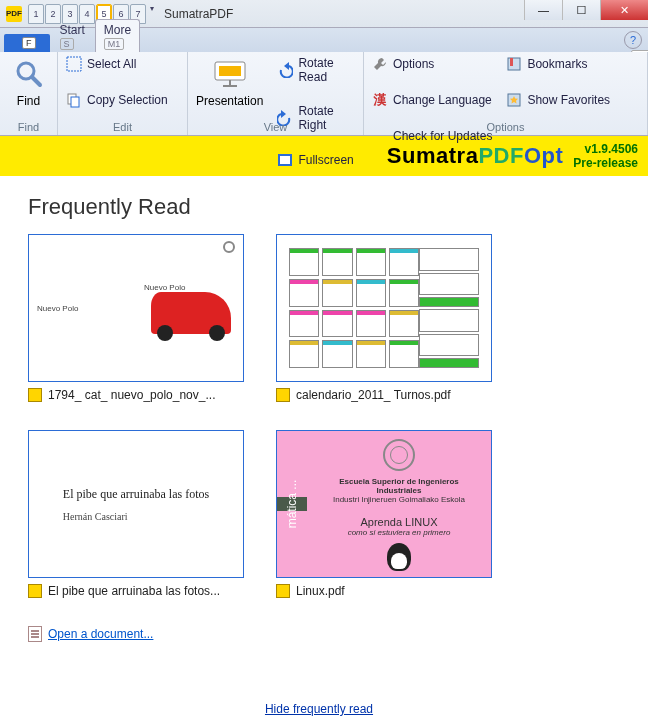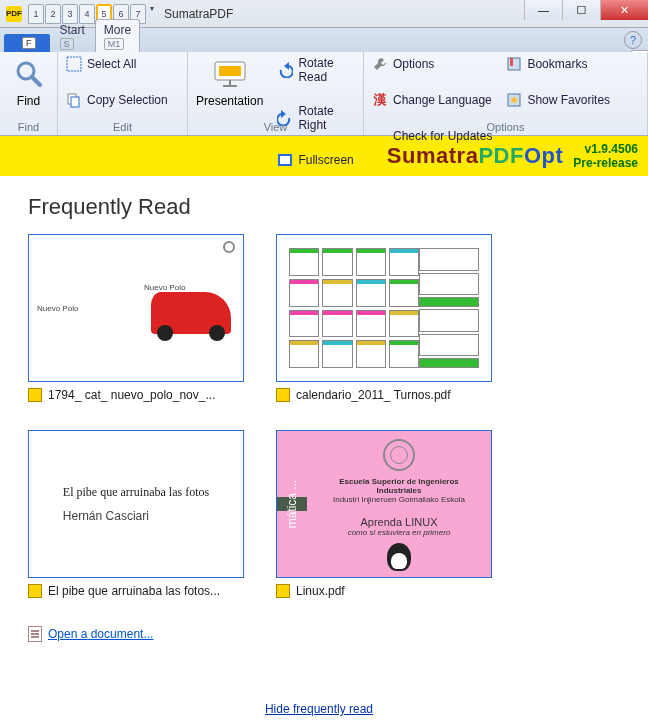--- a/index.html
+++ b/index.html
@@ -177,21 +177,21 @@
   .calgrid .c-green::after{ background:#3b3;}
   .calgrid .c-pink::after{ background:#e4a;}
   .calgrid .c-cyan::after{ background:#3bc;}
   .calgrid .c-gold::after{ background:#db3;}
   .sidecal { float:right; width:60px; height:120px; display:flex; flex-direction:column; gap:2px;}
   .sidecal div { border:1px solid #888; flex:1;}
   .sidecal .bar { height:10px; background:#3b3; flex:none;}
 
   .thumb3 { padding:24px 18px; }
   .thumb3 .t1 { font-family:"Times New Roman",serif; font-size:12px; color:#222;}
-  .thumb3 .t2 { font-family:Liberation Sans, sans-serif; font-size:12px; color:#444; margin-top:9px;}
+  .thumb3 .t2 { font-family:Liberation Serif, serif; font-size:10px; color:#444; margin-top:9px;}
 
   .thumb4 { display:flex; background:#f9a8d4;}
   .thumb4 .spine { width:30px; background:#4a5a4a; color:#fff; display:flex; align-items:center; justify-content:center;}
   .thumb4 .spine span { transform:rotate(-90deg); font-size:12px; white-space:nowrap;}
   .thumb4 .main { flex:1; padding:8px 10px; font-size:8px; color:#333; text-align:center;}
   .seal { width:32px; height:32px; border:2px solid #888; border-radius:50%; margin:2px auto 6px; position:relative;}
   .seal::after { content:""; position:absolute; inset:5px; border:1px solid #888; border-radius:50%;}
   .tux { width:24px; height:28px; background:#222; border-radius:50% 50% 40% 40%; margin:6px auto 0; position:relative;}
   .tux::after { content:""; position:absolute; left:4px; right:4px; top:10px; bottom:2px; background:#fff; border-radius:50% 50% 40% 40%;}
 </style>
@@ -359,21 +359,21 @@
           <span>Show Favorites</span>
         </div>
       </div>
     </div>
     <div class="label">Options</div>
   </div>
 </div>
 
 <div class="banner">
   <div class="brand">
-    <span style="color:#7f1d1d">Sumatra</span><span style="color:#2a6">PDF</span><span style="color:#25c">Opt</span>
+    <span style="color:#000000">Sumatra</span><span style="color:#2a6">PDF</span><span style="color:#25c">Opt</span>
   </div>
   <div class="ver">
     <div>v1.9.4506</div>
     <div>Pre-release</div>
   </div>
 </div>
 
 <div class="content">
   <div class="h1">Frequently Read</div>
   <div class="grid">

